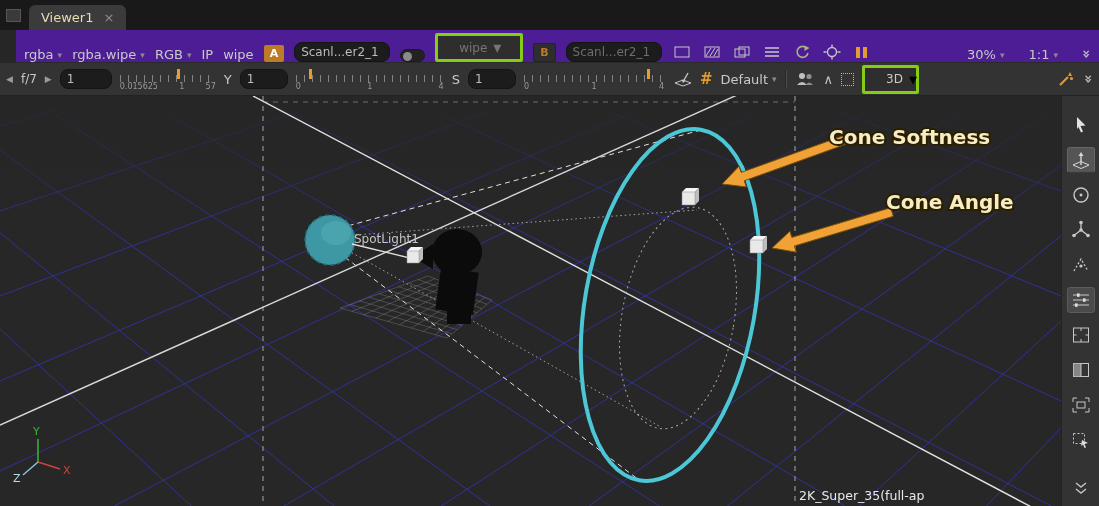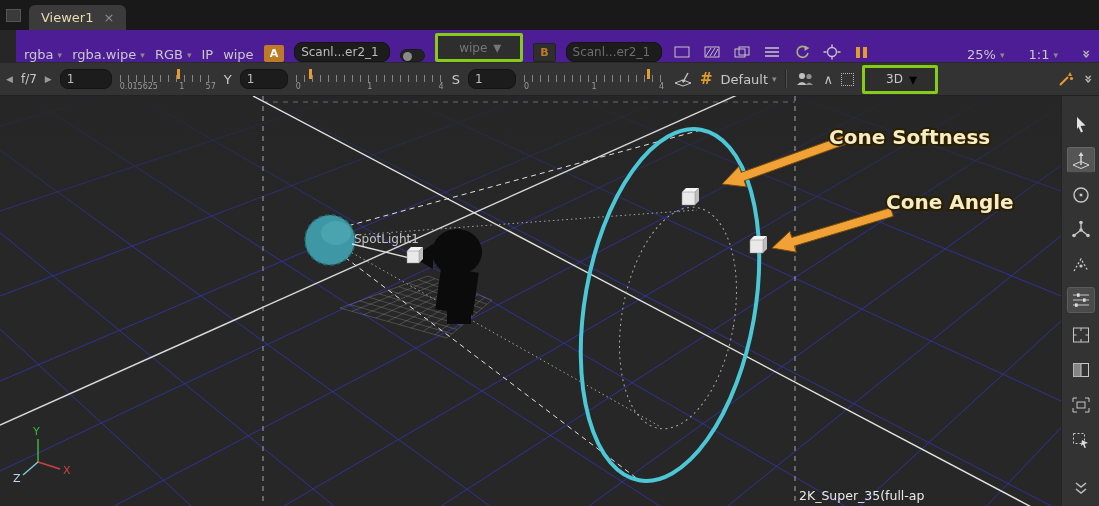--- a/index.html
+++ b/index.html
@@ -123,21 +123,21 @@
           <circle cx="9" cy="8" r="4.5" fill="none" stroke="#c6c6c6" stroke-width="1.4"></circle>
           <path d="M9,0.5 V3.5 M9,12.5 V15.5 M0.5,8 H3.5 M14.5,8 H17.5" stroke="#c6c6c6" stroke-width="1.4"></path>
         </svg>
     </span>
     <span class="icnbtn pause">
         <i></i>
         <i></i>
       </span>
 
     <div class="dd" style="margin-left:auto">
-      <span>25%</span>
+      <span>30%</span>
         <span class="arw">▾</span>
     </div>
     <div class="dd" style="margin-left:14px">
       <span>1:1</span>
         <span class="arw">▾</span>
     </div>
     <span class="chevrot" style="margin-left:14px">»</span>
   </div>
 
   <div class="toolbar2">
@@ -196,21 +196,21 @@
     <span class="icnbtn">
       <svg width="22" height="18">
           <circle cx="8" cy="6" r="3" fill="#c0c0c0"></circle>
           <path d="M3,15 Q8,9 13,15 Z" fill="#c0c0c0"></path>
           <circle cx="15" cy="6.5" r="2.6" fill="#8f8f8f"></circle>
           <path d="M11.5,15 Q15,10 19,15 Z" fill="#8f8f8f"></path>
         </svg>
     </span>
     <span class="curve">∧</span>
     <span class="marquee"></span>
-    <span class="sunken" style="width:76px">
+    <span class="sunken" style="width:57px">
       <span class="lbl" style="font-size:12px;flex:1">3D</span>
       <span class="arw">▾</span>
     </span>
 
     <span class="icnbtn" style="margin-left:auto">
       <svg width="20" height="18">
           <line x1="4" y1="15" x2="12" y2="7" stroke="#e39b2e" stroke-width="2.2"></line>
           <path d="M14,2 L16,6 L12,6 Z" fill="#e39b2e"></path>
           <circle cx="15.5" cy="8.5" r="1.6" fill="#e39b2e"></circle>
         </svg>

